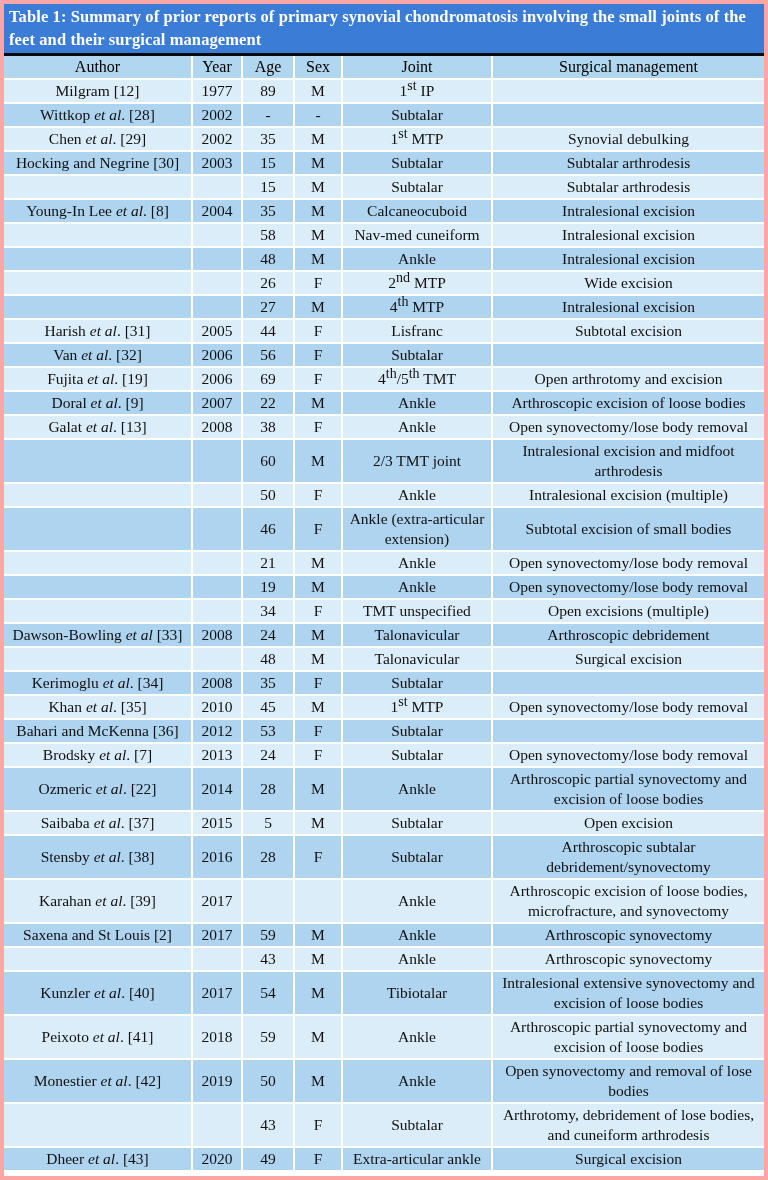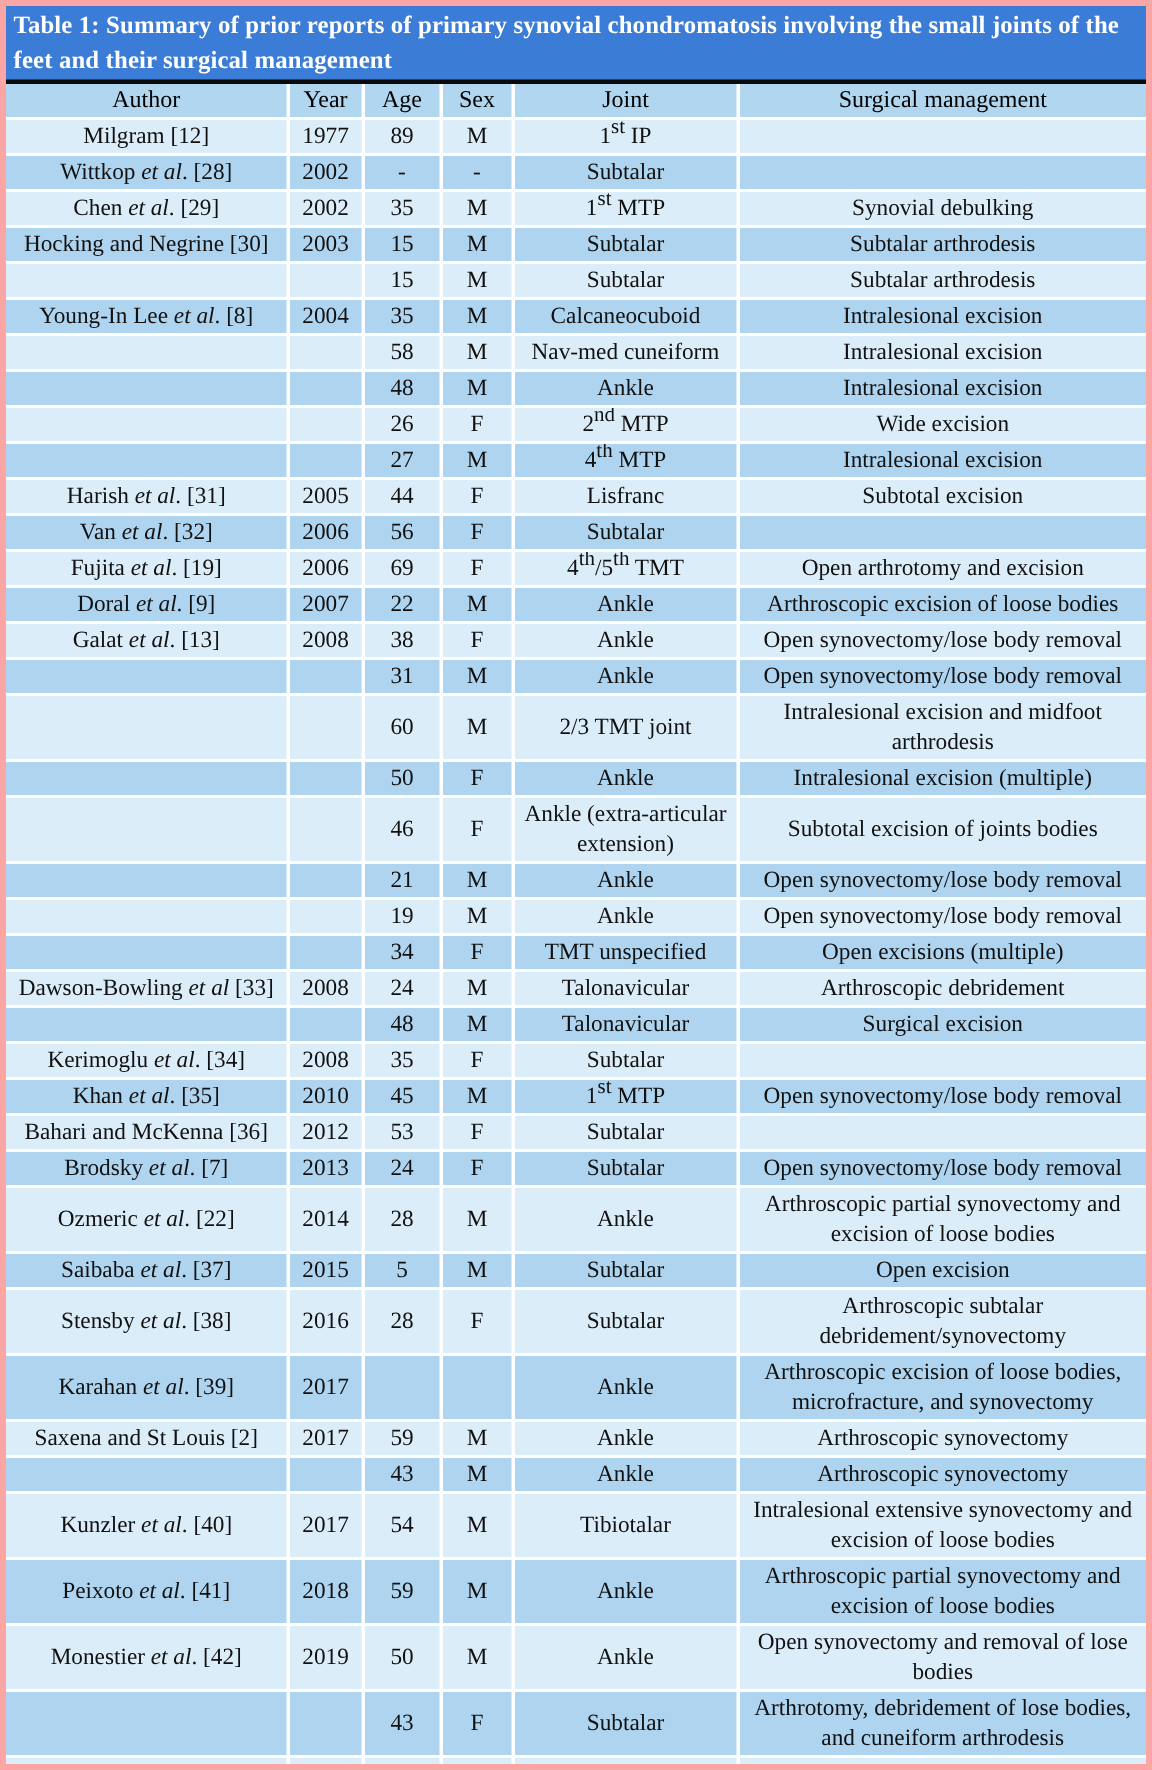--- a/index.html
+++ b/index.html
@@ -205,48 +205,40 @@
           <td>Galat <i>et al</i>. [13]</td>
           <td>2008</td>
           <td>38</td>
           <td>F</td>
           <td>Ankle</td>
           <td>Open synovectomy/lose body removal</td>
         </tr>
         <tr>
           <td></td>
           <td></td>
-          <td>31</td>
-          <td>M</td>
-          <td>Ankle</td>
-          <td>Open synovectomy/lose body removal</td>
-        </tr>
-        <tr>
-          <td></td>
-          <td></td>
           <td>60</td>
           <td>M</td>
           <td>2/3 TMT joint</td>
           <td>Intralesional excision and midfoot arthrodesis</td>
         </tr>
         <tr>
           <td></td>
           <td></td>
           <td>50</td>
           <td>F</td>
           <td>Ankle</td>
           <td>Intralesional excision (multiple)</td>
         </tr>
         <tr>
           <td></td>
           <td></td>
           <td>46</td>
           <td>F</td>
           <td>Ankle (extra-articular extension)</td>
-          <td>Subtotal excision of joints bodies</td>
+          <td>Subtotal excision of small bodies</td>
         </tr>
         <tr>
           <td></td>
           <td></td>
           <td>21</td>
           <td>M</td>
           <td>Ankle</td>
           <td>Open synovectomy/lose body removal</td>
         </tr>
         <tr>

